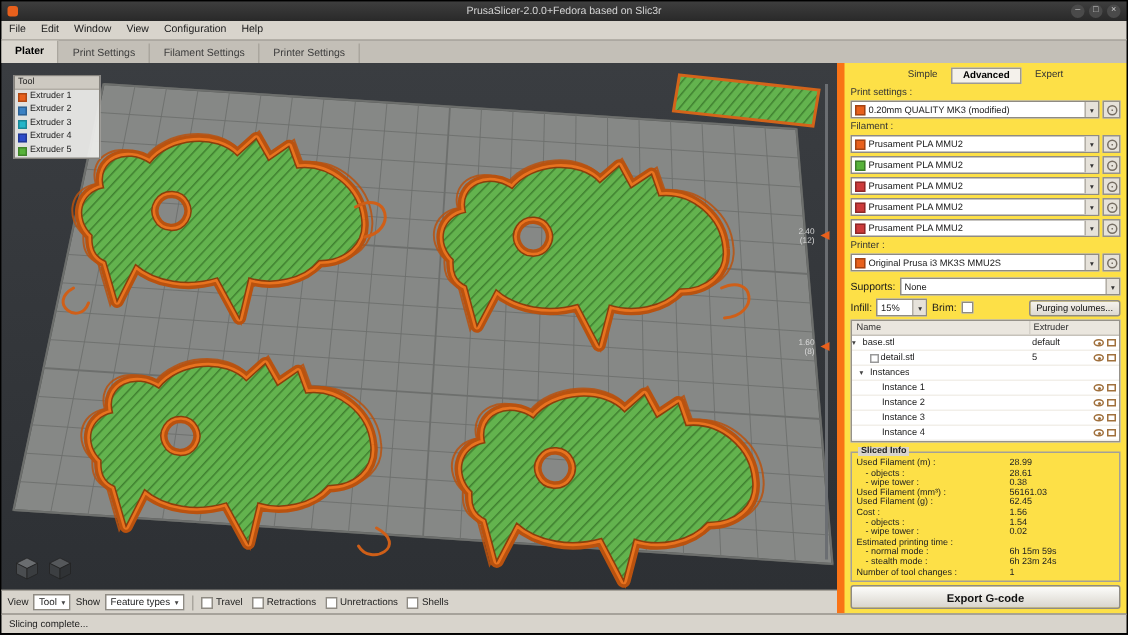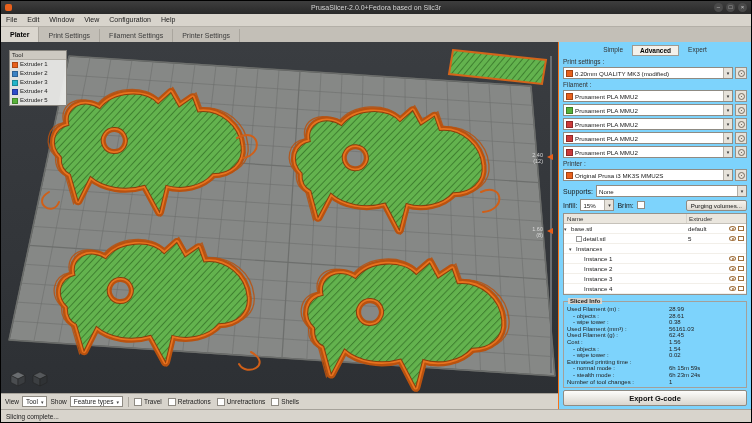--- a/index.html
+++ b/index.html
@@ -46,21 +46,21 @@
   .combo-sm { background:#fff; border:1px solid #8f8b83; height:11px; display:flex; align-items:center; padding:0 3px; gap:3px; }
   .combo-sm .arrow::after { content:"▾"; font-size:5px; color:#444; }
   .vsep { width:1px; height:10px; background:#aaa69e; margin:0 2px; }
   .chk { width:8px; height:8px; background:#fff; border:1px solid #8f8b83; display:inline-block; flex:none; }
   .tgl { display:flex; align-items:center; gap:2px; }
 
   
   .statusbar { height:13px; background:#d8d4cc; border-top:1px solid #a6a29a; display:flex; align-items:center; padding:0 5px; font-size:6.5px; color:#222; flex:none; }
 
   
-  .sidebar { width:193px; flex:none; background:#7dd3fc; border-left:1px solid #f97316; display:flex; flex-direction:column; padding:3px 4px 3px; font-size:7px; color:#1a1a1a; gap:2px; overflow:hidden; }
+  .sidebar { width:193px; flex:none; background:#fde047; border-left:5px solid #f97316; display:flex; flex-direction:column; padding:3px 4px 3px; font-size:7px; color:#1a1a1a; gap:2px; overflow:hidden; }
   .mode-tabs { display:flex; justify-content:center; gap:2px; }
   .mode-tab { padding:1px 7px; font-size:6.5px; color:#333; }
   .mode-tab.active { background:#f4f1eb; border:1px solid #9e9a92; font-weight:bold; color:#000; }
   .sec-label { font-size:6.5px; color:#333; }
   .preset-row { display:flex; align-items:center; gap:2px; }
   .combo { flex:1; height:12px; background:#fff; border:1px solid #8f8b83; display:flex; align-items:center; padding-left:2px; gap:2px; min-width:0; }
   .combo .chip { width:7px; height:7px; flex:none; border:1px solid rgba(0,0,0,.3); }
   .combo .val { flex:1; font-size:6.2px; white-space:nowrap; overflow:hidden; }
   .combo .arrow { flex:none; width:9px; height:100%; background:#e6e2da; border-left:1px solid #b3afa7; display:flex; align-items:center; justify-content:center; }
   .combo .arrow::after { content:"▾"; font-size:5px; color:#333; }

